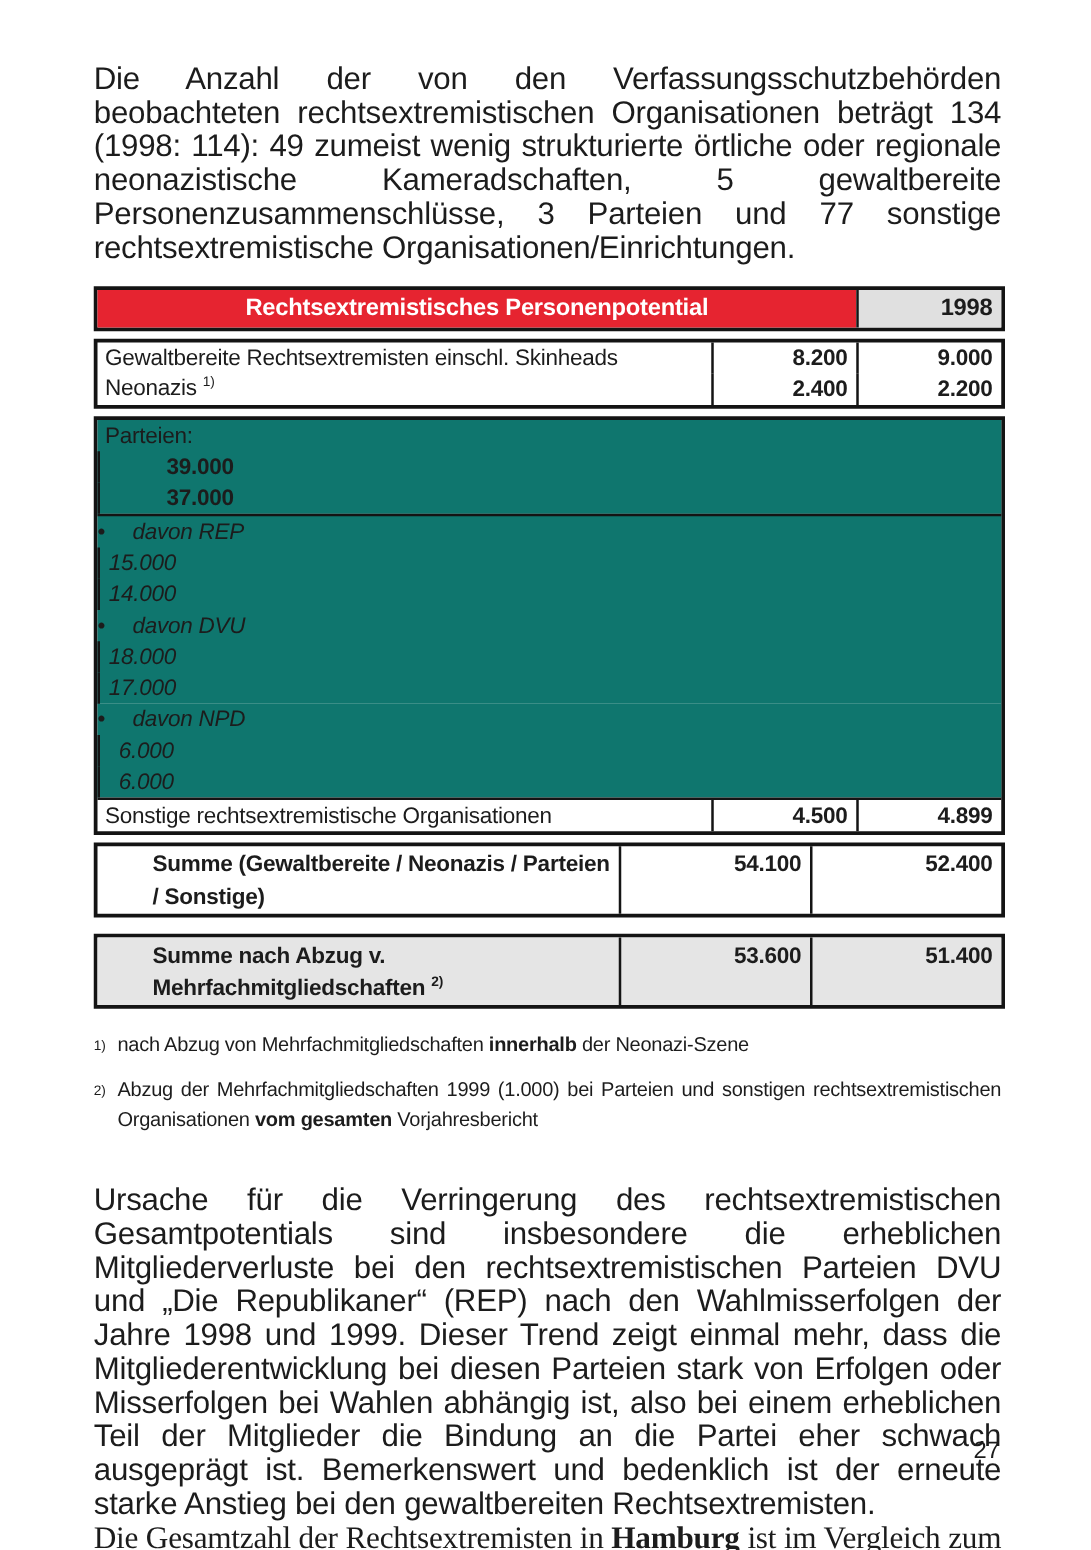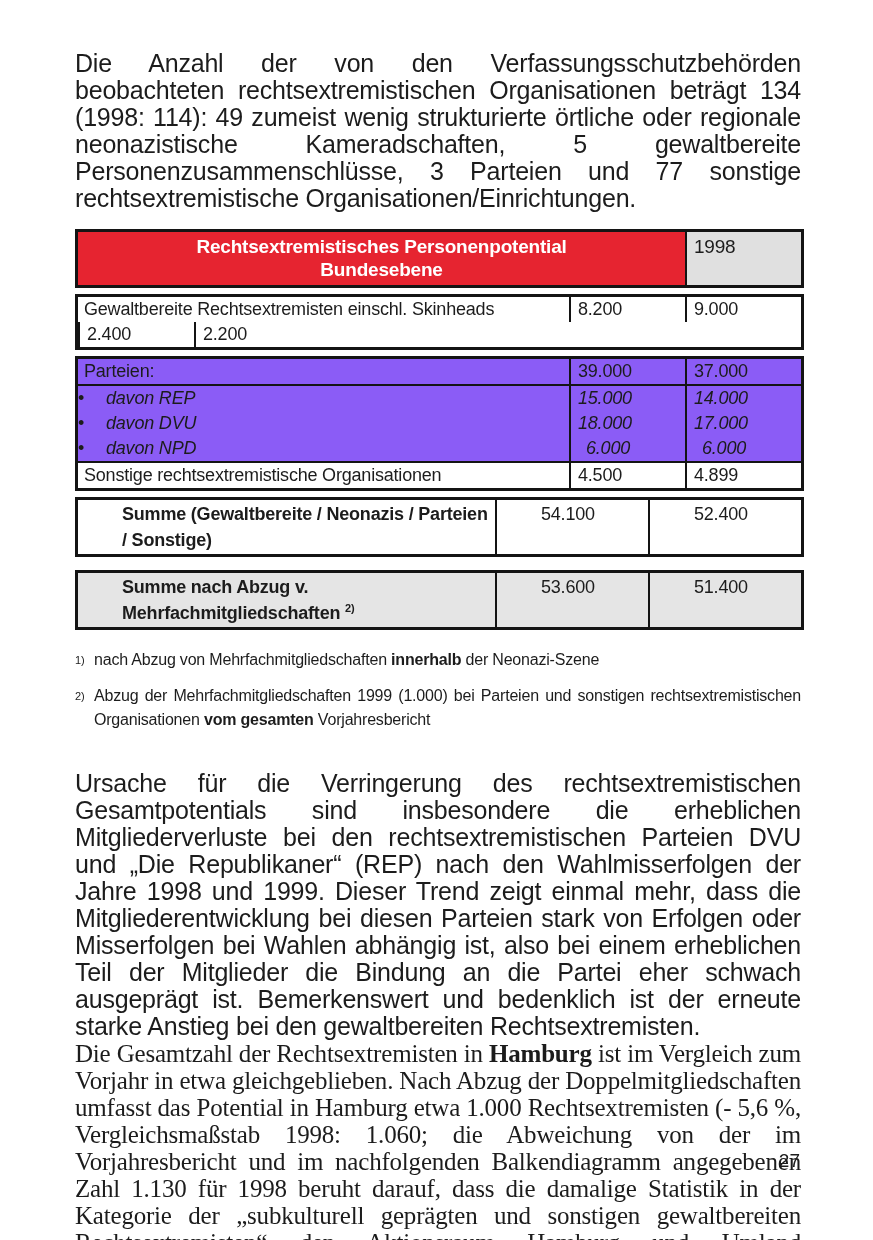--- a/index.html
+++ b/index.html
@@ -26,43 +26,43 @@
   .tbl { margin-top: 17px; width: 729px; font-size: 18px; letter-spacing: -0.2px; }
   .sec { border: 3px solid #141414; background: #ffffff; }
   .sec + .sec { margin-top: 6px; }
   .sec.gap-lg { margin-top: 13px; }
   .row { display: flex; align-items: stretch; }
   .row.bt { border-top: 2px solid #141414; }
   .c-label { flex: 1; padding: 1px 6px; min-width: 0; }
   .c-num {
     width: 100px; flex: 0 0 auto;
     border-left: 2px solid #141414;
-    text-align: left;
+    text-align: right;
     padding: 1px 7px;
-    font-weight: normal;
+    font-weight: bold;
     white-space: nowrap;
   }
   
   .title-cell {
     background: #e62430;
     color: #ffffff;
     font-weight: bold;
     text-align: center;
     font-size: 19px;
     line-height: 24px;
     padding: 3px 6px 4px 6px;
   }
   .year-cell {
     background: #e0e0e0;
     font-size: 19px;
     padding-top: 3px;
   }
   
   .line2 .c-label { padding-top: 0; }
-  .teal { background: #8b5cf6; }
+  .teal { background: #0f766e; flex-direction: column; }
   .davon .c-num, .c-num.davon {
     font-weight: normal;
     font-style: italic;
     text-align: left;
   }
   .dnum { display: inline-block; width: 52px; text-align: right; }
   .davon-label { padding-left: 0; }
   .bullet { display: inline-block; width: 28px; font-style: normal; }
   .davon-text { font-style: italic; }
   .bold-label { font-weight: bold; }
@@ -91,33 +91,36 @@
 <div class="page">
 
   <p class="body-text">Die Anzahl der von den Verfassungsschutzbehörden beobachteten rechtsextremistischen Organisationen beträgt 134 (1998: 114): 49 zumeist wenig strukturierte örtliche oder regionale neonazistische Kameradschaften, 5 gewaltbereite Personenzusammenschlüsse, 3 Parteien und 77 sonstige rechtsextremistische Organisationen/Einrichtungen.</p>
 
   <div class="tbl">
 
     <div class="sec">
       <div class="row">
         <div class="c-label title-cell">
           <div>Rechtsextremistisches Personenpotential</div>
-          <div>Bundesebene</div>
         </div>
         <div class="c-num year-cell">1998</div>
       </div>
     </div>
 
     <div class="sec">
       <div class="row">
         <div class="c-label">Gewaltbereite Rechtsextremisten einschl. Skinheads</div>
         <div class="c-num">8.200</div>
         <div class="c-num">9.000</div>
       </div>
       <div class="row line2">
+        <div class="c-label">
+          <span>Neonazis</span>
+          <span class="sup-fn">1)</span>
+        </div>
         <div class="c-num">2.400</div>
         <div class="c-num">2.200</div>
       </div>
     </div>
 
     <div class="sec">
       <div class="row teal">
         <div class="c-label">Parteien:</div>
         <div class="c-num">39.000</div>
         <div class="c-num">37.000</div>

